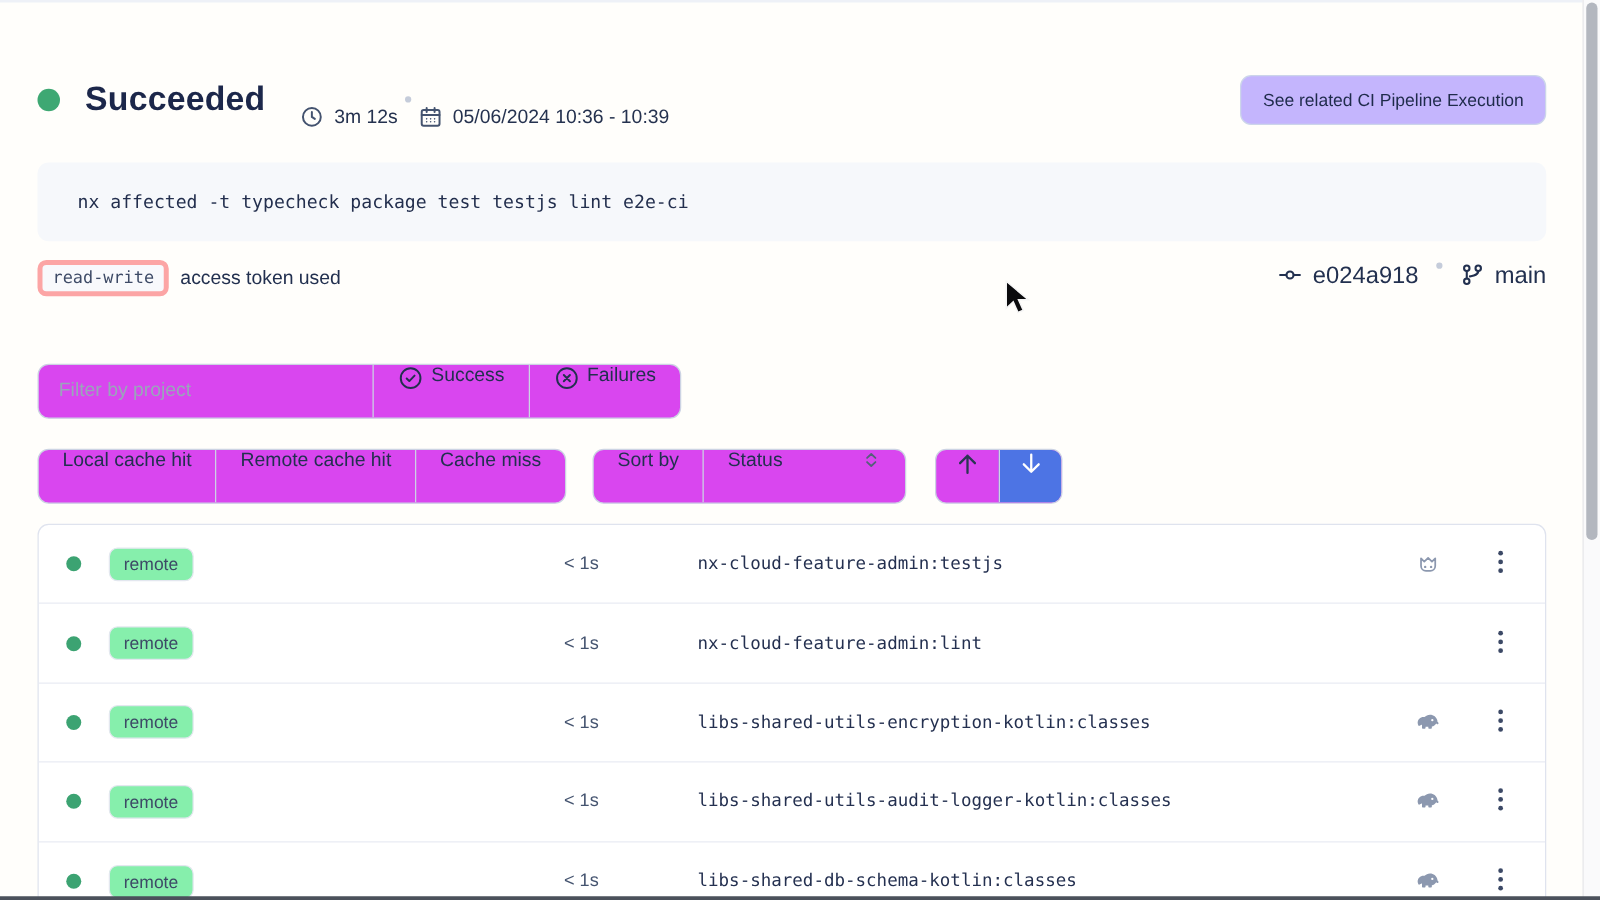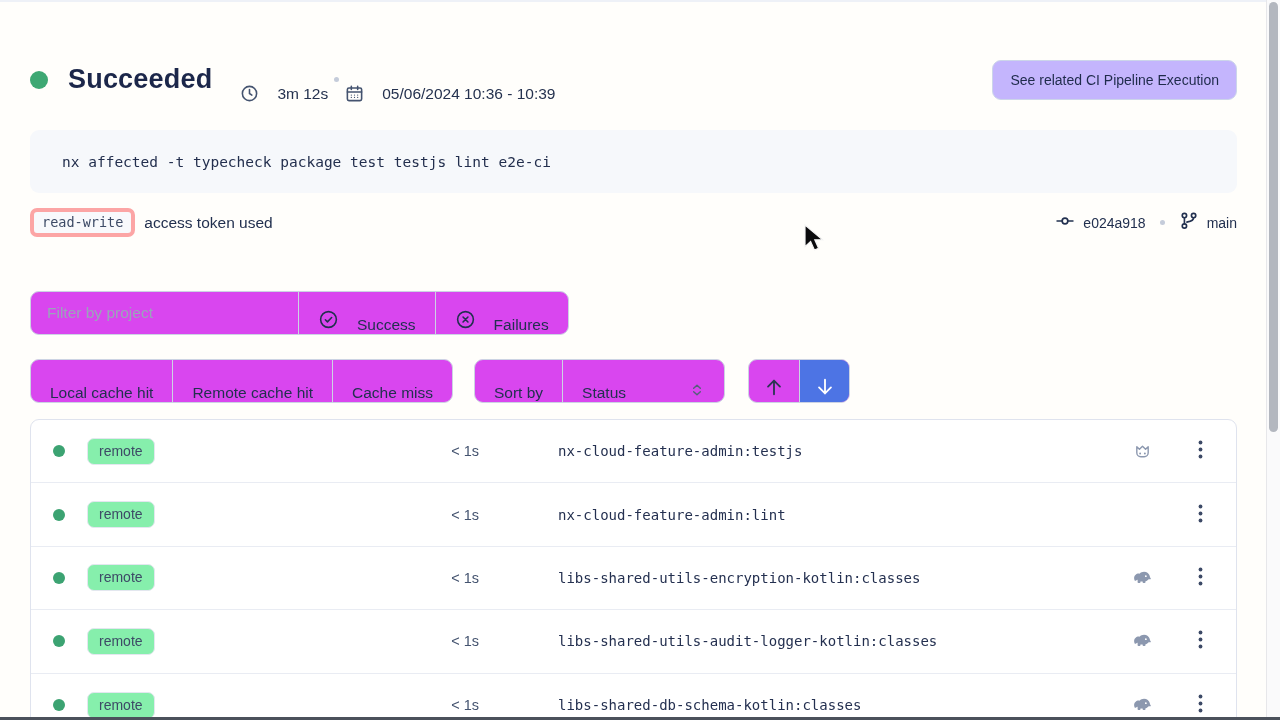--- a/index.html
+++ b/index.html
@@ -12,21 +12,21 @@
   }
   .top-edge { position:absolute; top:0; left:0; right:0; height:2px; background:#eef1f7; }
   .bottom-edge { position:absolute; bottom:0; left:0; right:0; height:3px; background:#4b515b; z-index:30; }
 
   .page { padding:0 43px 0 30px; }
 
   
   .header { margin-top:56px; display:flex; align-items:center; }
   .status-dot { width:18px; height:18px; border-radius:50%; background:#3ea873; flex:none; }
   .page-title { font-size:27px; font-weight:700; color:#1c274a; margin-left:20px; letter-spacing:.2px; }
-  .meta { display:flex; align-items:center; margin-left:28px; gap:18px; font-size:15.5px; color:#25324f;margin-top:28px; }
+  .meta { display:flex; align-items:center; margin-left:28px; gap:8px; font-size:15.5px; color:#25324f;margin-top:28px; }
   .meta svg { display:block; }
   .dot-sep { width:5px; height:5px; border-radius:50%; background:#c5ccda; margin:0 6px; flex:none; }
   .related-btn {
     margin-left:auto; background:#c4b5fd; border:1px solid #ccd5ea; border-radius:9px;
     padding:11px 17px; font-size:14px; color:#1f2b4b; font-family:inherit; cursor:pointer;
   }
 
   
   .command-block {
     margin-top:27px; background:#f6f8fb; border-radius:9px; height:63px;
@@ -34,28 +34,28 @@
     font-family:"DejaVu Sans Mono", monospace; font-size:14.5px; color:#232f4e;
   }
 
   
   .token-row { margin-top:15px; display:flex; align-items:center; font-size:15.5px; }
   .token-badge {
     font-family:"DejaVu Sans Mono", monospace; font-size:13.5px; color:#3d4a66;
     background:#f8f9fc; border:4px solid #fca5a5; border-radius:7px; padding:2px 8px 3px;
   }
   .token-text { margin-left:9px; color:#22304f; }
-  .vcs { margin-left:auto; display:flex; align-items:center; gap:8px; font-size:14px; color:#22304f; }
+  .vcs { margin-left:auto; display:flex; align-items:flex-start; gap:8px; font-size:19px; color:#22304f; }
 
   
   .group {
     display:inline-flex; align-items:stretch; background:#d946ef;
     border:1px solid #ccd3e3; border-radius:9px; height:44px; overflow:hidden;
   }
-  .seg { display:flex; align-items:flex-end; gap:18px; padding:0 19px; font-size:15.5px; color:#22304f; background:transparent; border:none; font-family:inherit; cursor:pointer; }
+  .seg { display:flex; align-items:flex-start; gap:6px; padding:0 19px; font-size:15.5px; color:#22304f; background:transparent; border:none; font-family:inherit; cursor:pointer; }
   .seg + .seg, .seg-sep { border-left:1px solid #ccd3e3; }
 
   .filters-row { margin-top:54px; }
   .project-input {
     border:none; outline:none; width:267px; padding:0 16px; font-size:15.5px;
     font-family:inherit; color:#22304f; background:transparent;
   }
   .project-input::placeholder { color:#9aa5ba; }
 
   .controls-row { margin-top:24px; display:flex; align-items:center; }

